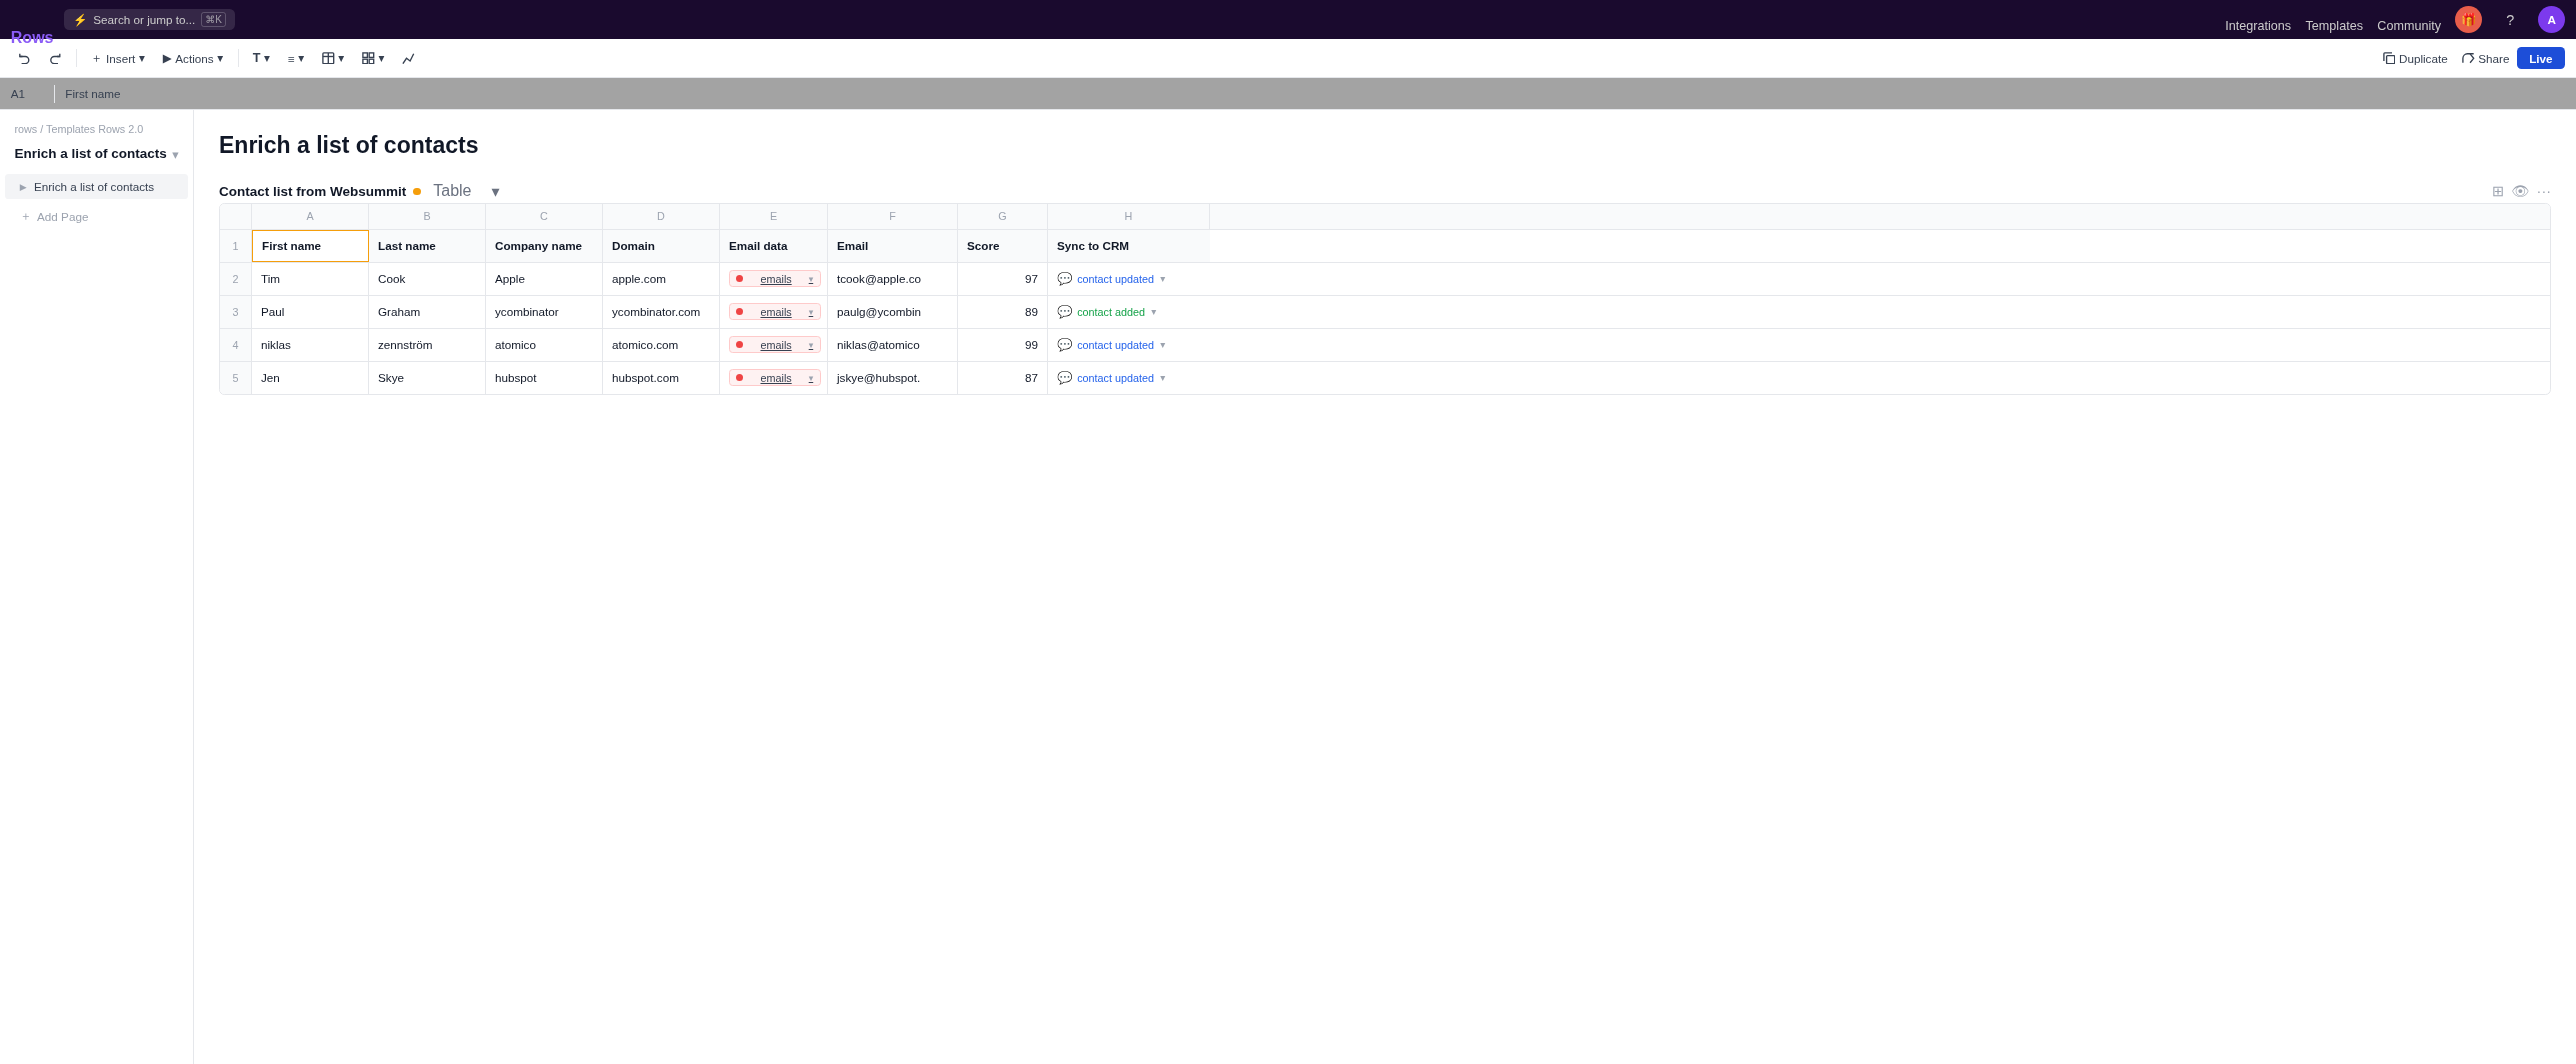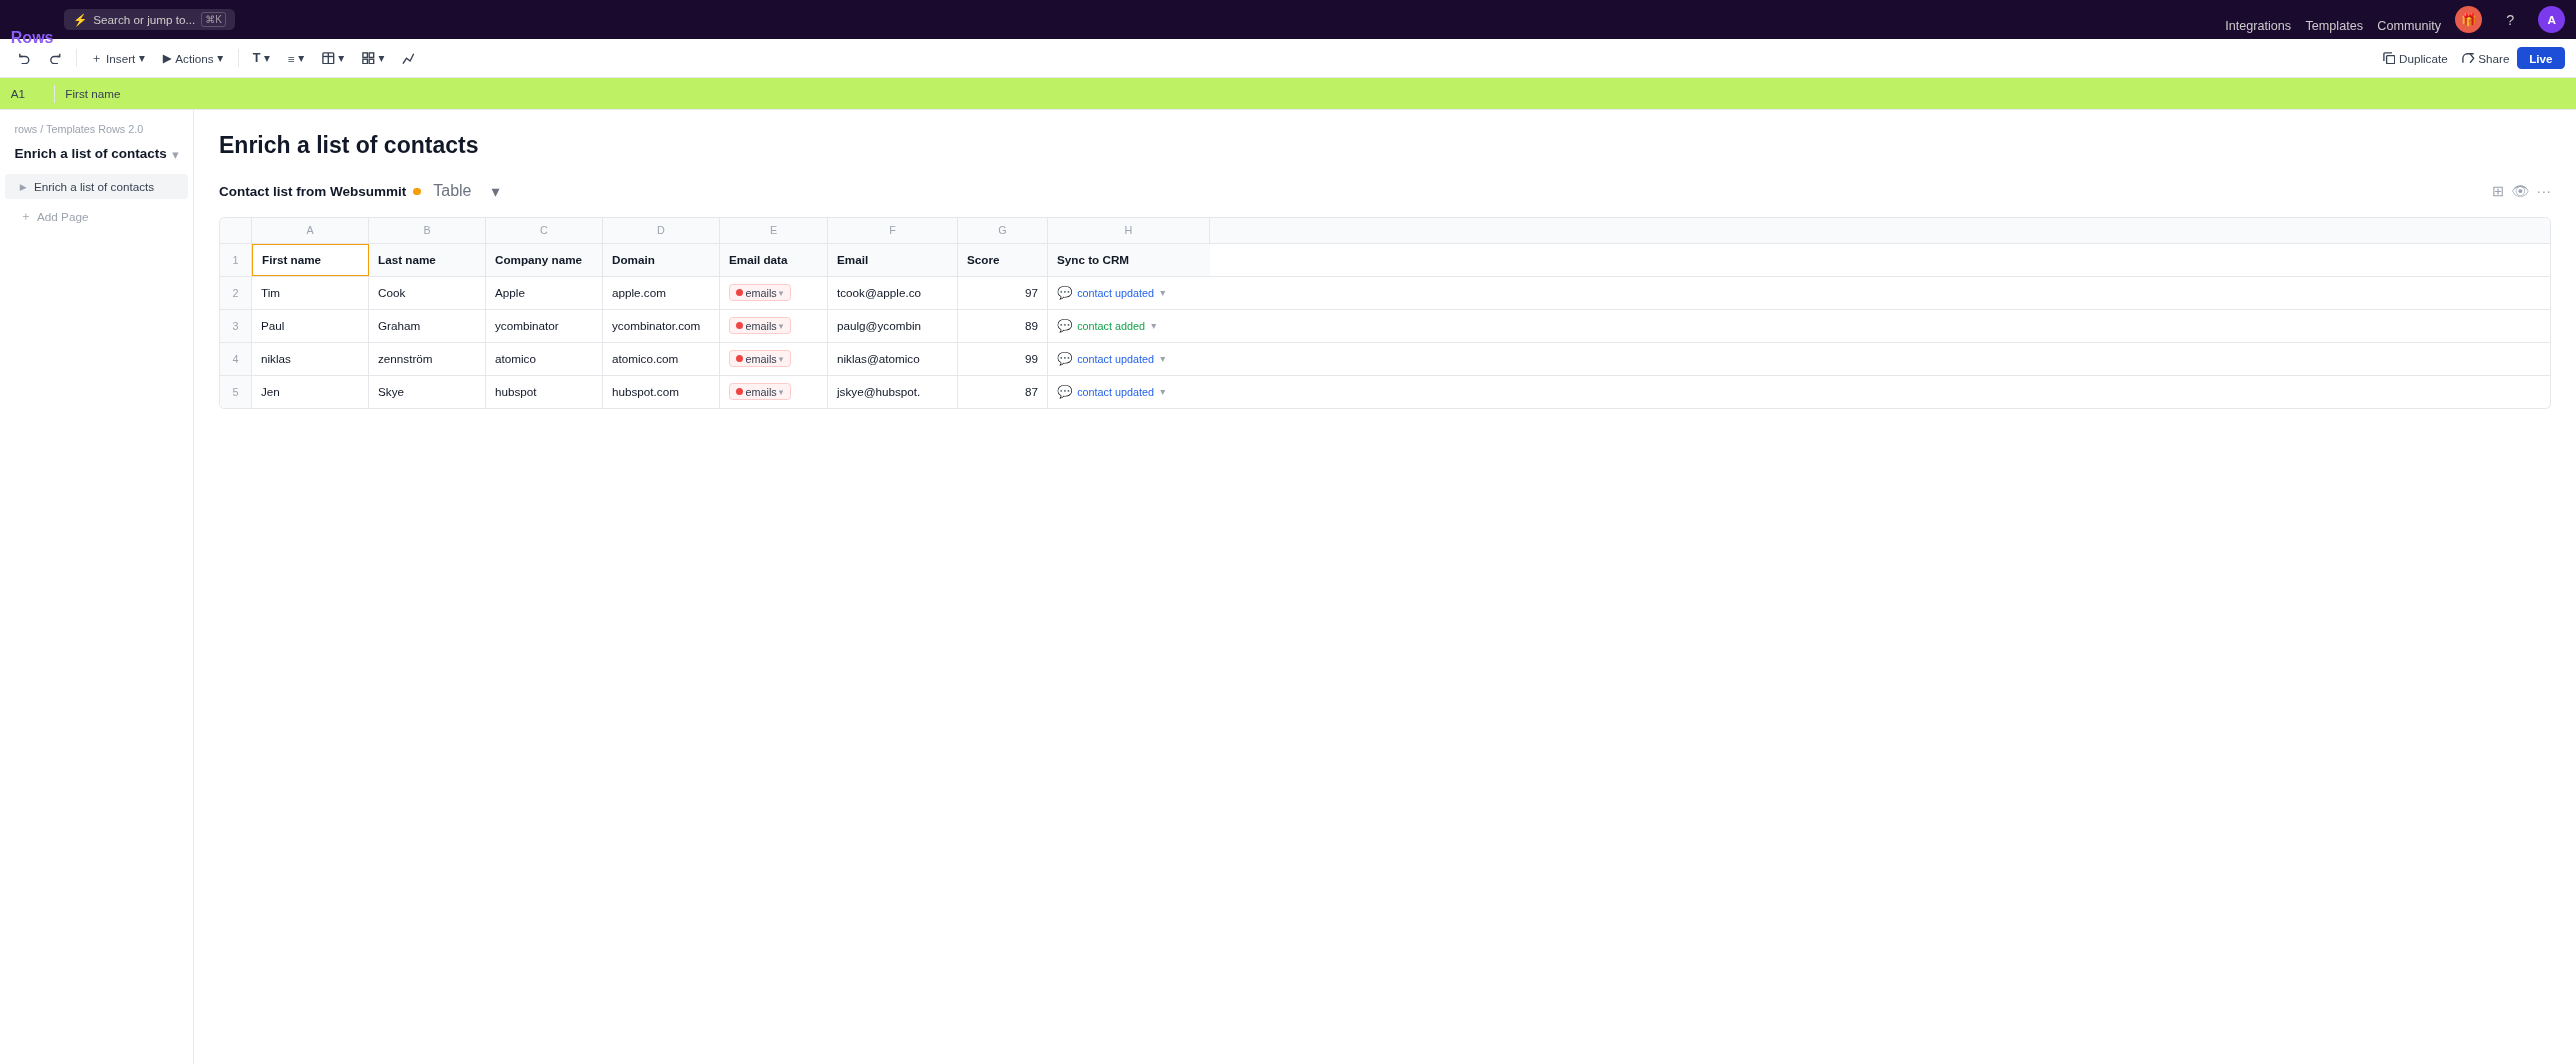--- a/index.html
+++ b/index.html
@@ -51,21 +51,21 @@
       padding: 4.5px 12.6px; border-radius: 4.5px; cursor: pointer; border: none;
     }
     .dup-btn, .share-btn {
       display: flex; align-items: center; gap: 3.6px;
       font-size: 11.7px; color: #374151; cursor: pointer; padding: 3.6px 7.2px; border-radius: 4.5px;
     }
 
     
     .formula-bar {
       display: flex; align-items: center; height: 32px;
-      border-bottom: 0.9px solid #e5e7eb; background: #bef264; padding: 0 10.8px; gap: 10.8px;
+      border-bottom: 0.9px solid #e5e7eb; background: #a3a3a3; padding: 0 10.8px; gap: 10.8px;
     }
     .cell-ref { font-size: 11.7px; color: #374151; min-width: 32px; }
     .cell-sep { width: 0.9px; height: 18px; background: #e5e7eb; }
     .cell-val { font-size: 11.7px; color: #374151; }
 
     
     .app-layout { display: flex; height: calc(100vh - 79px); }
 
     
     .sidebar {
@@ -88,21 +88,21 @@
     }
 
     
     .main-content { flex: 1; overflow: auto; padding: 21.5px 25px; }
     .doc-title { font-size: 23px; font-weight: 700; color: #111827; margin-bottom: 21.5px; }
 
     
     .table-block { }
     .table-header {
       display: flex; align-items: center; justify-content: space-between;
-      margin-bottom: 14px;
+      margin-bottom: 0;
     }
     .table-header-left { display: flex; align-items: center; gap: 7.2px; }
     .table-name { font-size: 13.5px; font-weight: 600; color: #111827; }
     .table-dot { width: 7.2px; height: 7.2px; background: #f59e0b; border-radius: 50%; }
     .table-type-btn {
       display: flex; align-items: center; gap: 20px; font-size: 16px; color: #6b7280;
       cursor: pointer; padding: 1.8px 5.4px; border-radius: 3.6px;
     }
     .table-header-right { display: flex; align-items: center; gap: 7.2px; color: #9ca3af; font-size: 14.4px; }
     .table-header-right span { cursor: pointer; }
@@ -135,23 +135,23 @@
     .cell {
       height: 32px; border-right: 0.9px solid #e5e7eb; display: flex; align-items: center;
       padding: 0 9px; font-size: 11.7px; color: #111827; overflow: hidden;
     }
     .cell:last-child { border-right: none; }
     .cell.selected { border: 1.8px solid #f59e0b; background: #fff; font-weight: 600; }
     .cell.header-cell { background: #f9fafb; font-weight: 600; font-size: 11.7px; color: #111827; }
     .cell.num { justify-content: flex-end; }
 
     .emails-tag {
-      display: flex; align-items: center; gap: 2px; background: #fef2f2;
+      display: flex; align-items: center; gap: 17px; background: #fef2f2;
       border: 0.9px solid #fecaca; border-radius: 3.6px; padding: 1.8px 6.3px;
-      font-size: 10.8px; color: #374151; cursor: pointer;
+      font-size: 10.8px; color: #374151; cursor: pointer; text-decoration: underline;
     }
     .emails-dot { width: 7.2px; height: 7.2px; background: #ef4444; border-radius: 50%; }
 
     .crm-tag {
       display: flex; align-items: center; gap: 4.5px;
       font-size: 10.8px; color: #374151;
     }
     .crm-icon { font-size: 12.6px; }
     .crm-chevron { font-size: 10px; color: #9ca3af; cursor: pointer; margin-left: 1.8px; }
     .crm-updated { color: #2563eb; }

